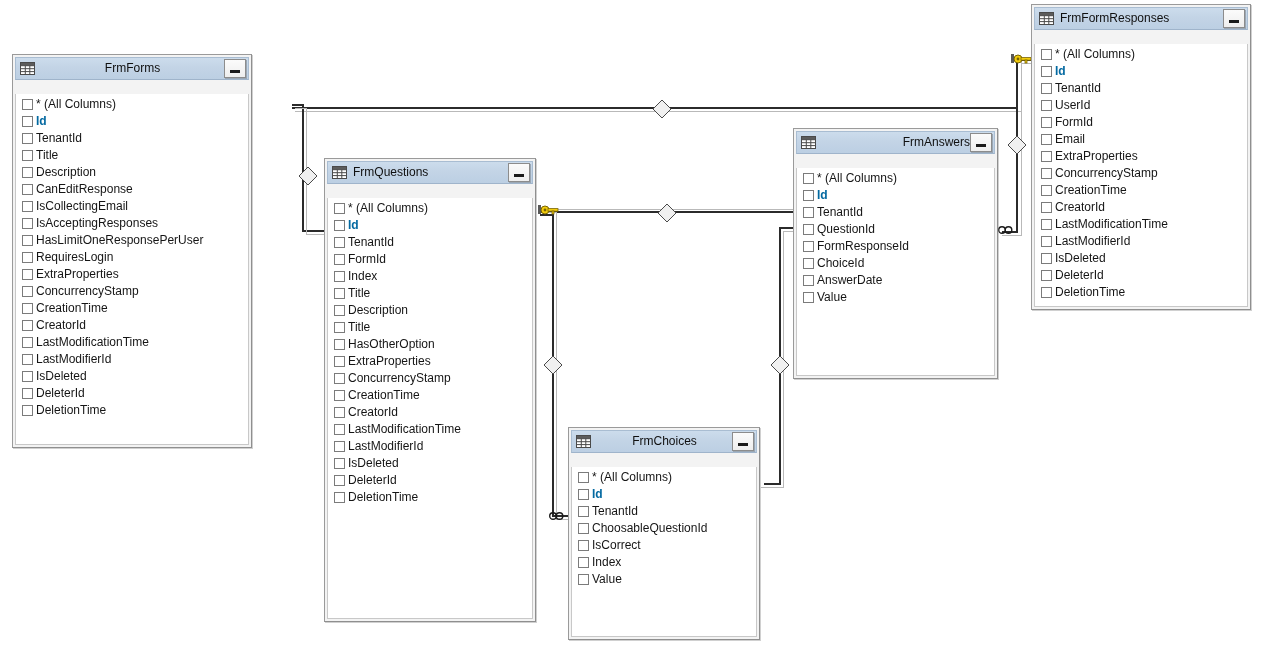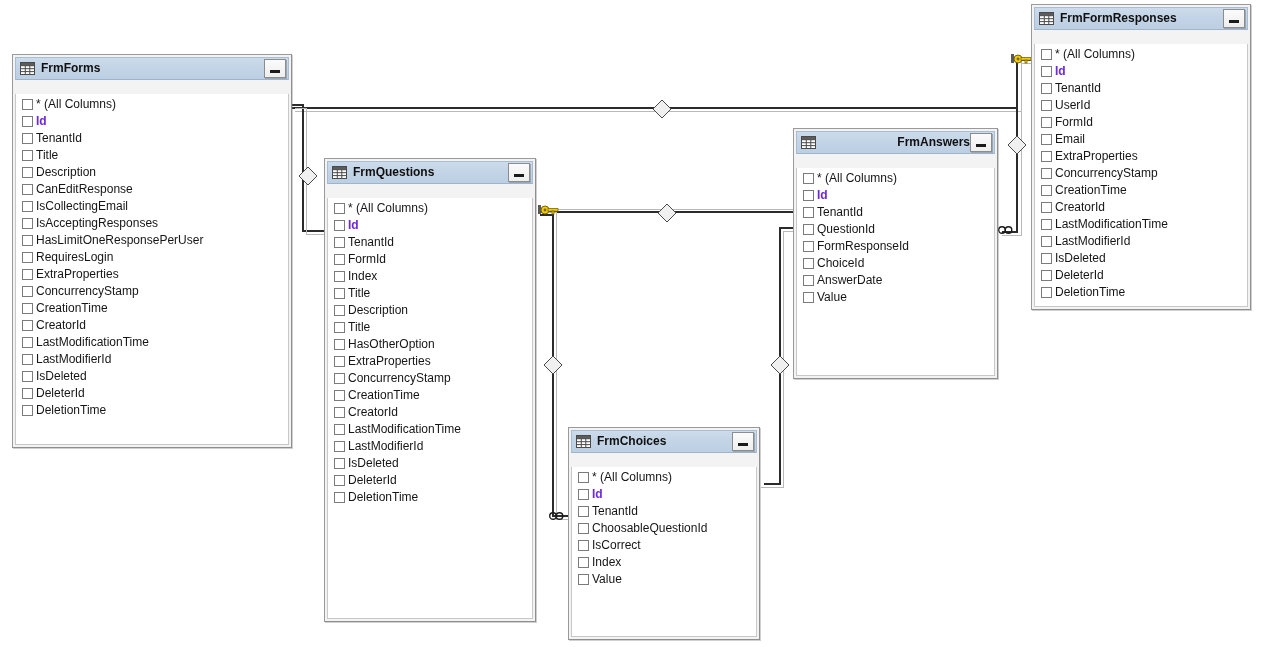--- a/index.html
+++ b/index.html
@@ -30,21 +30,20 @@
   .tbl-title{
     height:23px;
     background:linear-gradient(to bottom,#ccdcec 0%,#c3d4e6 45%,#bccfe3 100%);
     border:1px solid #a9bdd2;
     border-bottom:1px solid #9fb4cb;
     box-sizing:border-box;
     display:flex;align-items:center;
     padding:0 2px 0 4px;
     flex:0 0 auto;
     position:relative;
-    font-weight:bold;
   }
   .grid-ico{
     width:15px;height:13px;flex:0 0 auto;margin-right:6px;
     display:block;
   }
   .tbl-name{
     font-size:12px;
     color:#101010;
     white-space:nowrap;
     flex:1 1 auto;
@@ -81,21 +80,21 @@
   }
   .chk{
     width:11px;height:11px;
     border:1px solid #7b7b7b;
     background:#ffffff;
     box-sizing:border-box;
     flex:0 0 auto;
     margin:0 3px 0 4px;
   }
   .col-label{font-size:12px;color:#151515;}
-  .col.pk .col-label{font-weight:bold;color:#6d28d9;}
+  .col.pk .col-label{font-weight:bold;color:#0369a1;}
 </style>
 </head>
 <body>
 
 <div id="canvas">
 
   <svg id="links" viewBox="0 0 1261 647" width="1261" height="647">
     <defs>
       <g id="dia">
         <polygon points="0,-9 9,0 0,9 -9,0" fill="#f0f0f0" stroke="#4a4a4a" stroke-width="1"></polygon>
@@ -155,21 +154,21 @@
           <circle cx="10.5" cy="5" r="3.3"></circle>
       </g>
       <g transform="translate(549,511)">
         <circle cx="4" cy="5" r="3.3"></circle>
           <circle cx="10.5" cy="5" r="3.3"></circle>
       </g>
     </g>
   </svg>
 
   <div id="tables">
-  <div class="tbl" style="left: 12px; top: 54px; width: 280px; height: 394px;">
+  <div class="tbl" style="left: 12px; top: 54px; width: 240px; height: 394px; text-align: center;">
     <div class="tbl-title">
       <svg class="grid-ico" viewBox="0 0 15 13">
         <rect x="0.5" y="0.5" width="14" height="12" fill="#ffffff" stroke="#4a4a4a"></rect>
         <rect x="0.5" y="0.5" width="14" height="3.2" fill="#5c5c5c" stroke="#4a4a4a"></rect>
         <line x1="5.3" y1="3.7" x2="5.3" y2="12.5" stroke="#4a4a4a"></line>
         <line x1="9.8" y1="3.7" x2="9.8" y2="12.5" stroke="#4a4a4a"></line>
         <line x1="0.5" y1="6.7" x2="14.5" y2="6.7" stroke="#4a4a4a"></line>
         <line x1="0.5" y1="9.6" x2="14.5" y2="9.6" stroke="#4a4a4a"></line>
       </svg>
       <span class="tbl-name">FrmForms</span>
@@ -337,21 +336,21 @@
             <span class="chk"></span>
             <span class="col-label">DeleterId</span>
           </div>
           <div class="col">
             <span class="chk"></span>
             <span class="col-label">DeletionTime</span>
           </div>
         </div>
   </div>
 
-  <div class="tbl" style="left: 568px; top: 427px; width: 192px; height: 213px;">
+  <div class="tbl" style="left: 568px; top: 427px; width: 192px; height: 213px; text-align: center;">
     <div class="tbl-title">
       <svg class="grid-ico" viewBox="0 0 15 13">
         <rect x="0.5" y="0.5" width="14" height="12" fill="#ffffff" stroke="#4a4a4a"></rect>
         <rect x="0.5" y="0.5" width="14" height="3.2" fill="#5c5c5c" stroke="#4a4a4a"></rect>
         <line x1="5.3" y1="3.7" x2="5.3" y2="12.5" stroke="#4a4a4a"></line>
         <line x1="9.8" y1="3.7" x2="9.8" y2="12.5" stroke="#4a4a4a"></line>
         <line x1="0.5" y1="6.7" x2="14.5" y2="6.7" stroke="#4a4a4a"></line>
         <line x1="0.5" y1="9.6" x2="14.5" y2="9.6" stroke="#4a4a4a"></line>
       </svg>
       <span class="tbl-name">FrmChoices</span>

